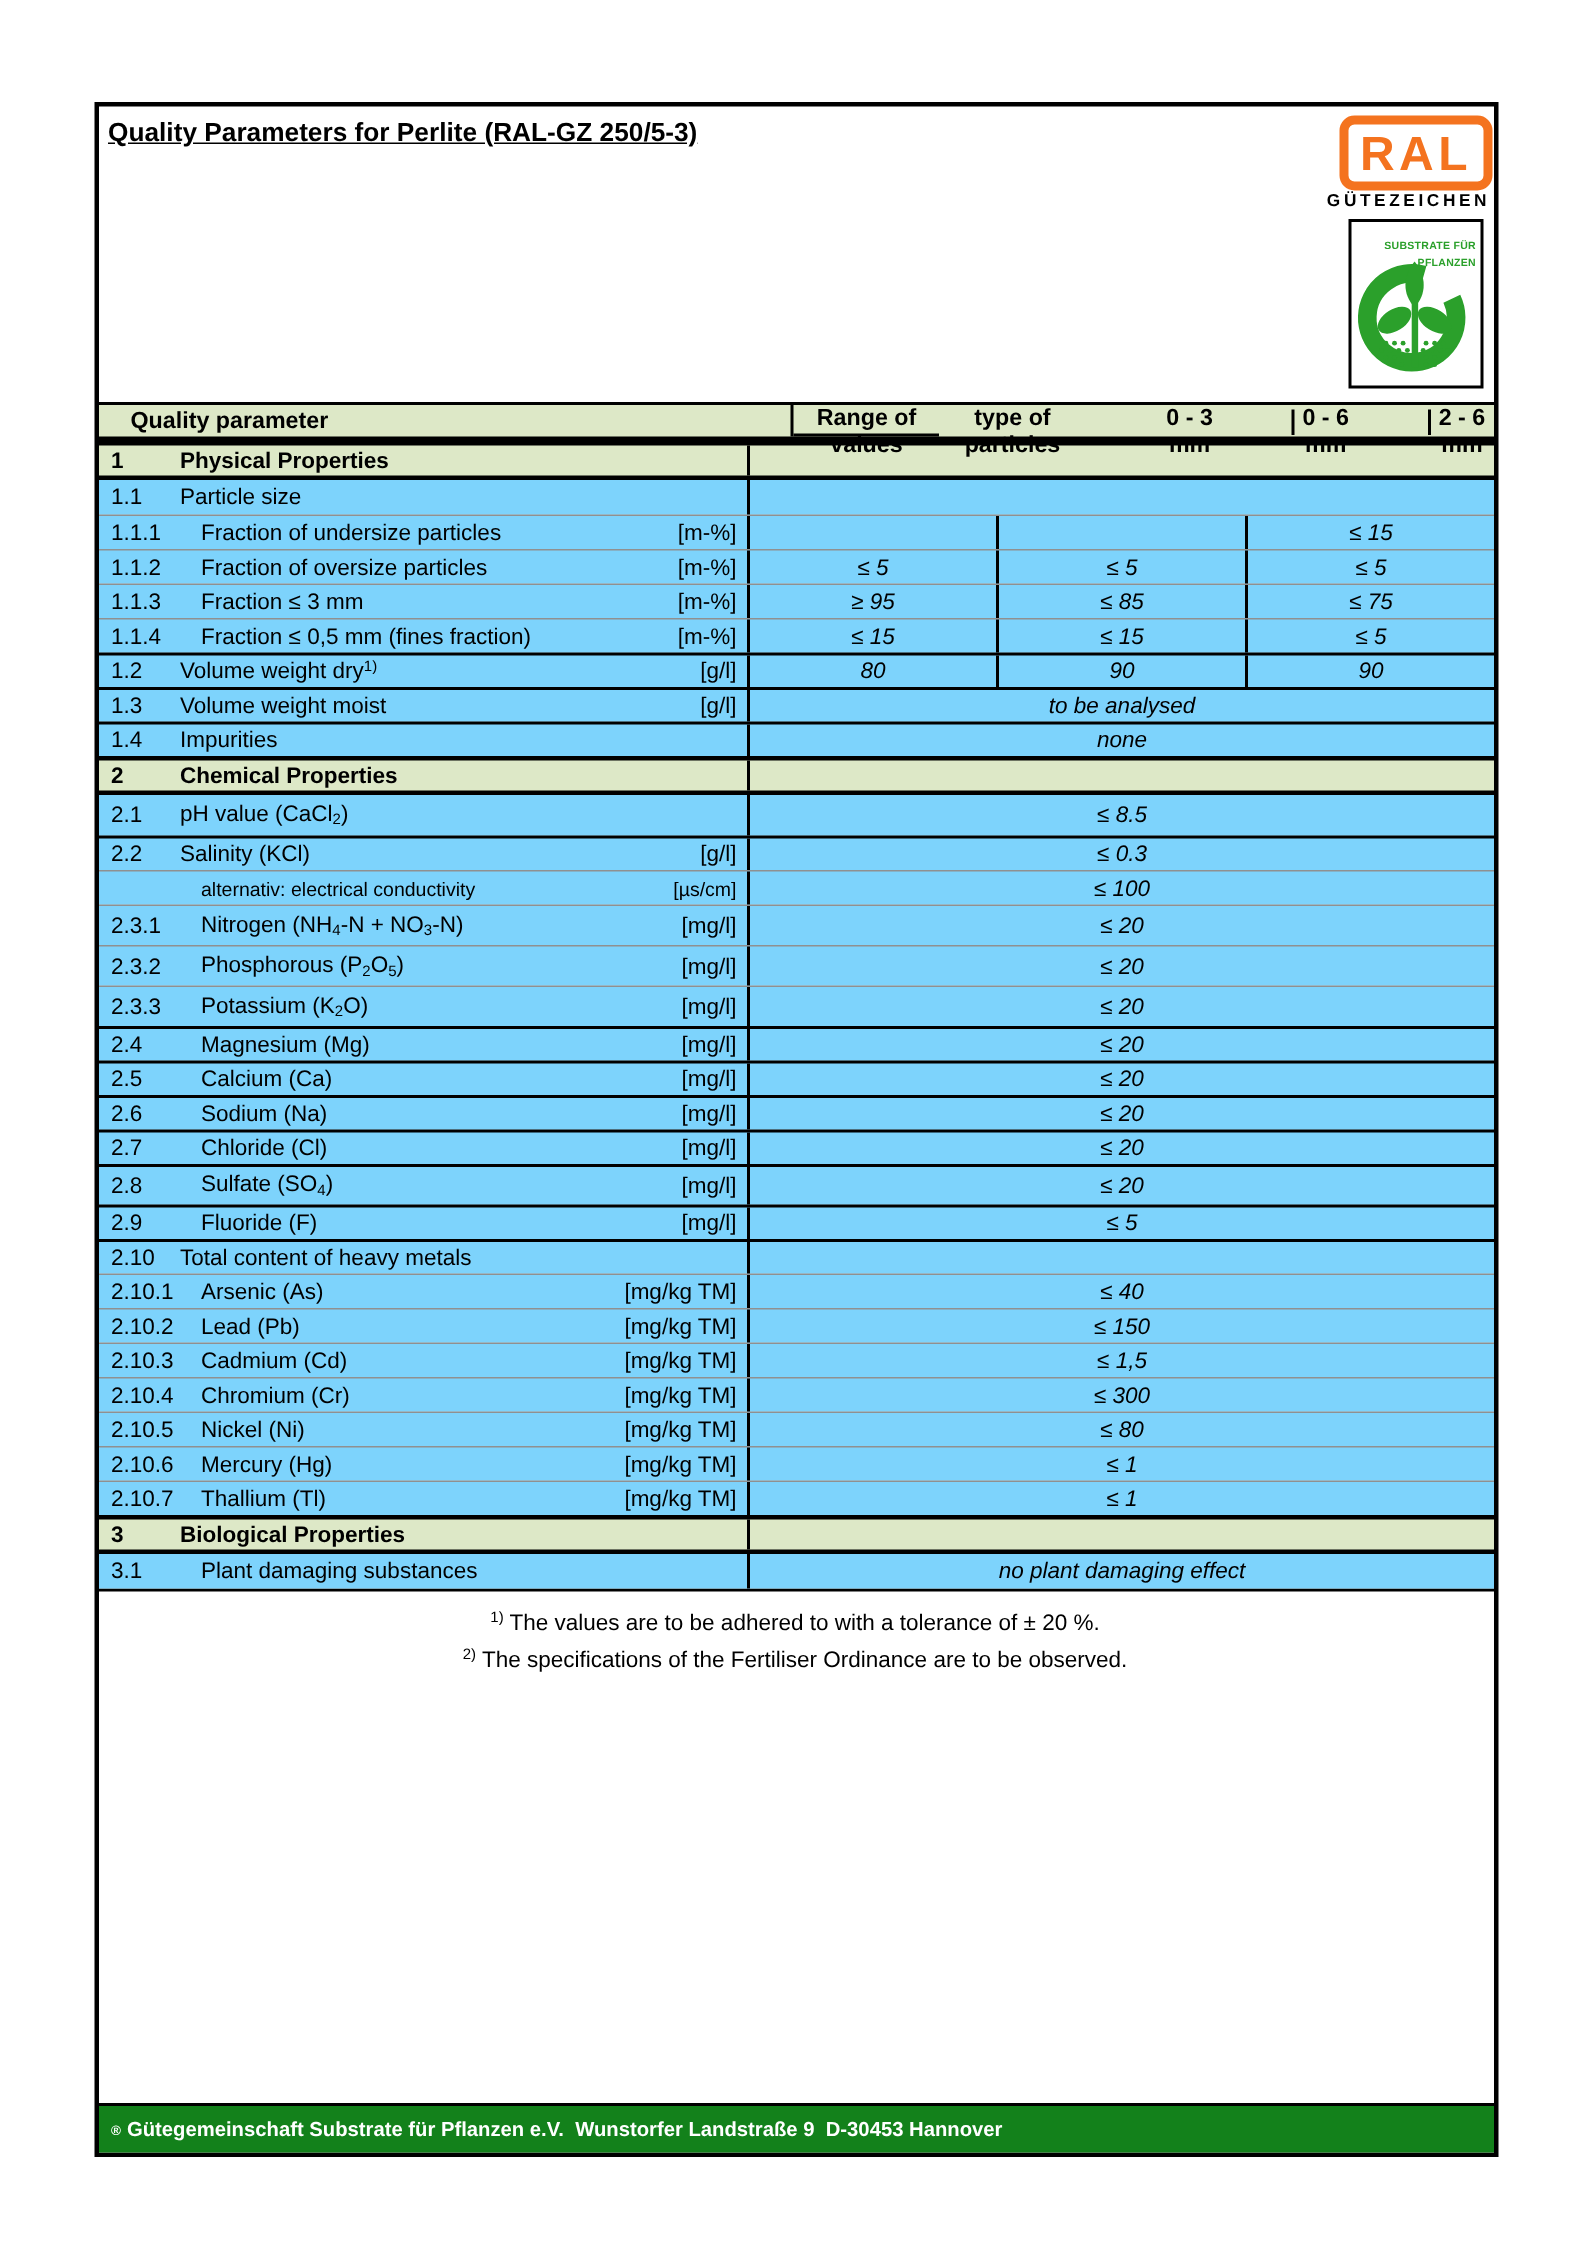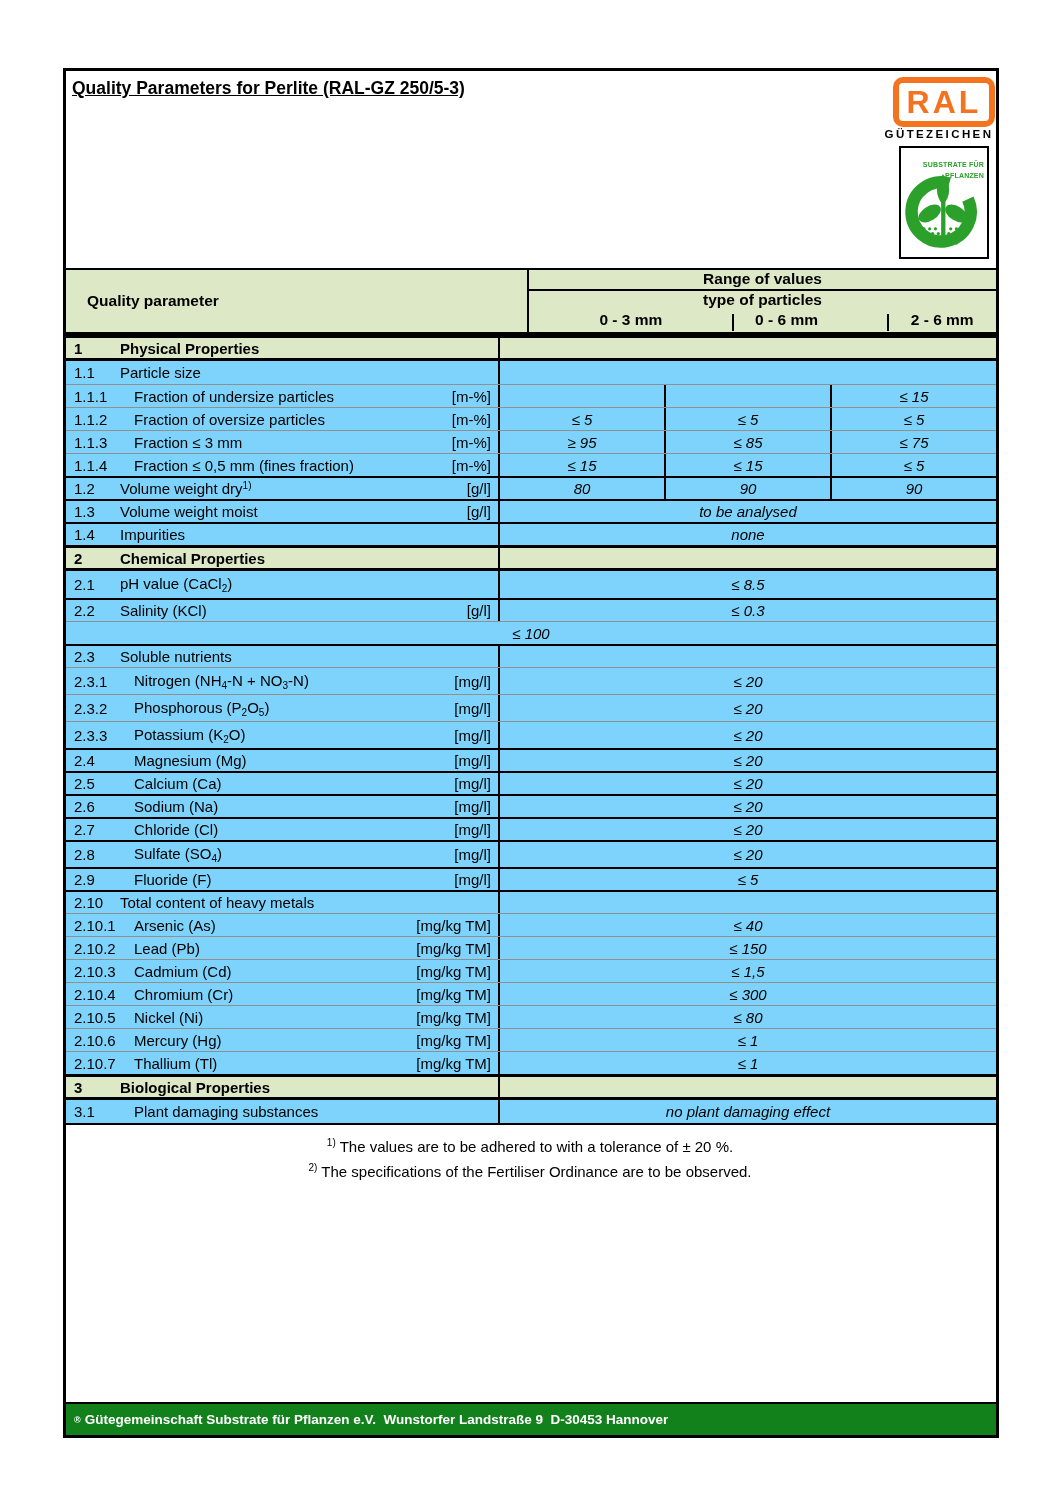--- a/index.html
+++ b/index.html
@@ -46,21 +46,21 @@
     letter-spacing:0.2px;z-index:2;
   }
   .plant-svg{position:absolute;left:0;top:0;width:100%;height:100%;}
   
   .qtable{border-top:2px solid #000;border-bottom:2px solid #000;font-size:15px;}
   .thead{display:flex;background:var(--band);border-bottom:3px solid #000;font-weight:bold;}
   .th-param{
     width:463px;flex:none;border-right:2px solid #000;
     display:flex;align-items:center;padding-left:21px;font-size:15.5px;
   }
-  .th-values{flex:1;display:flex;flex-direction:column;}
+  .th-values{flex:1;display:flex;flex-direction:row;}
   .th-range{height:21px;text-align:center;border-bottom:2px solid #000;font-size:15.5px;}
   .th-type{height:20px;text-align:center;font-size:15.5px;}
   .th-cols{display:flex;height:21px;}
   .th-col{flex:1;text-align:center;position:relative;font-size:15.5px;margin-left:48px;}
   .th-col + .th-col::before{
     content:"";position:absolute;left:-1px;top:3px;bottom:1px;width:2px;background:#000;
   }
   .row{display:flex;min-height:23px;border-top:2px solid #000;background:#7dd3fc;align-items:stretch;}
   .row.sep-thin{border-top:1px solid var(--thin);}
   .row.sep-none{border-top:none;}
@@ -278,30 +278,28 @@
           <div class="param">
             <div class="num">2.2</div>
             <div class="label">Salinity (KCl)</div>
             <div class="unit">[g/l]</div>
           </div>
           <div class="vals">
             <div class="vspan">≤ 0.3</div>
           </div>
         </div>
         <div class="row sep-thin small">
+          <div class="param">
+            <div class="num"></div>
+            <div class="label ind2">alternativ: electrical conductivity</div>
+            <div class="unit">[µs/cm]</div>
+          </div>
           <div class="vals">
             <div class="vspan">≤ 100</div>
           </div>
-        </div>
-        <div class="row">
-          <div class="param">
-            <div class="num">2.3</div>
-            <div class="label">Soluble nutrients</div>
-          </div>
-          <div class="vals"></div>
         </div>
         <div class="row sep-thin tall">
           <div class="param">
             <div class="num">2.3.1</div>
             <div class="label ind2">Nitrogen (NH<sub>4</sub>-N + NO<sub>3</sub>-N)</div>
             <div class="unit">[mg/l]</div>
           </div>
           <div class="vals">
             <div class="vspan">≤ 20</div>
           </div>

